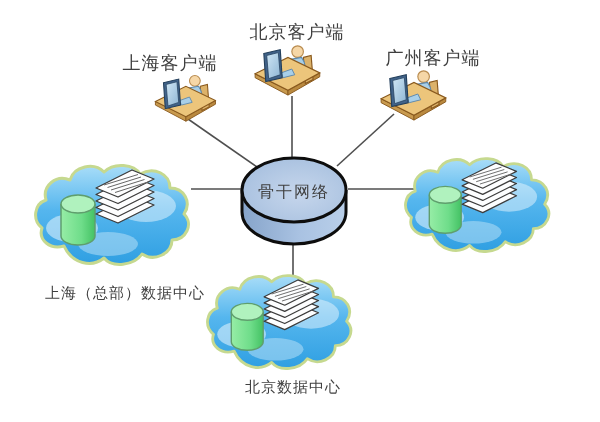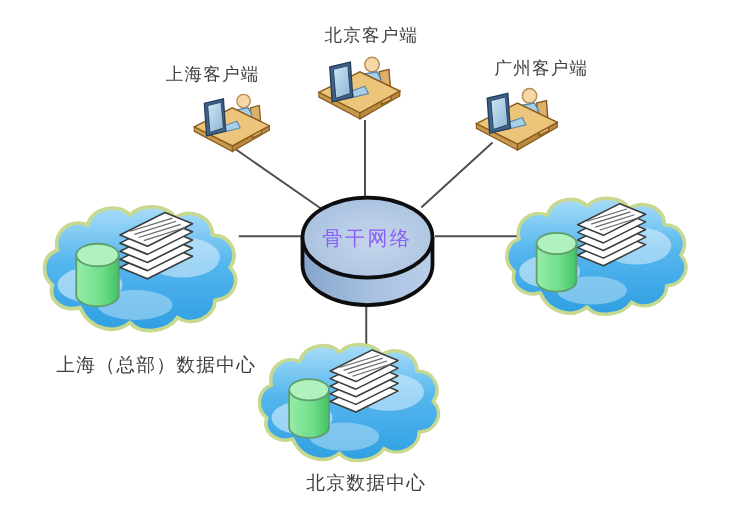--- a/index.html
+++ b/index.html
@@ -6,23 +6,23 @@
   .canvas{
     position:relative;width:600px;height:422px;background:#ffffff;overflow:hidden;
     font-family:"Liberation Serif","DejaVu Serif",serif;
   }
   .lines-layer{position:absolute;left:0;top:0;width:600px;height:422px;z-index:1;}
   .node{position:absolute;z-index:2;}
   .node-label{
     position:absolute;z-index:3;text-align:center;color:#3f3f3f;
     letter-spacing:1px;line-height:1.15;white-space:nowrap;
   }
-  .client-label{font-size:14px;}
+  .client-label{font-size:18px;}
   .dc-label{font-size:15px;}
-  .backbone-label{font-size:16px;color:#8b5cf6;letter-spacing:2px;}
+  .backbone-label{font-size:16px;color:#404040;letter-spacing:2px;}
   svg{display:block;}
 </style>
 </head>
 <body>
 
 <div class="canvas">
 
   <svg width="0" height="0" style="position:absolute">
     <defs>
       <linearGradient id="cloudGrad" x1="0" y1="0" x2="0" y2="1">

